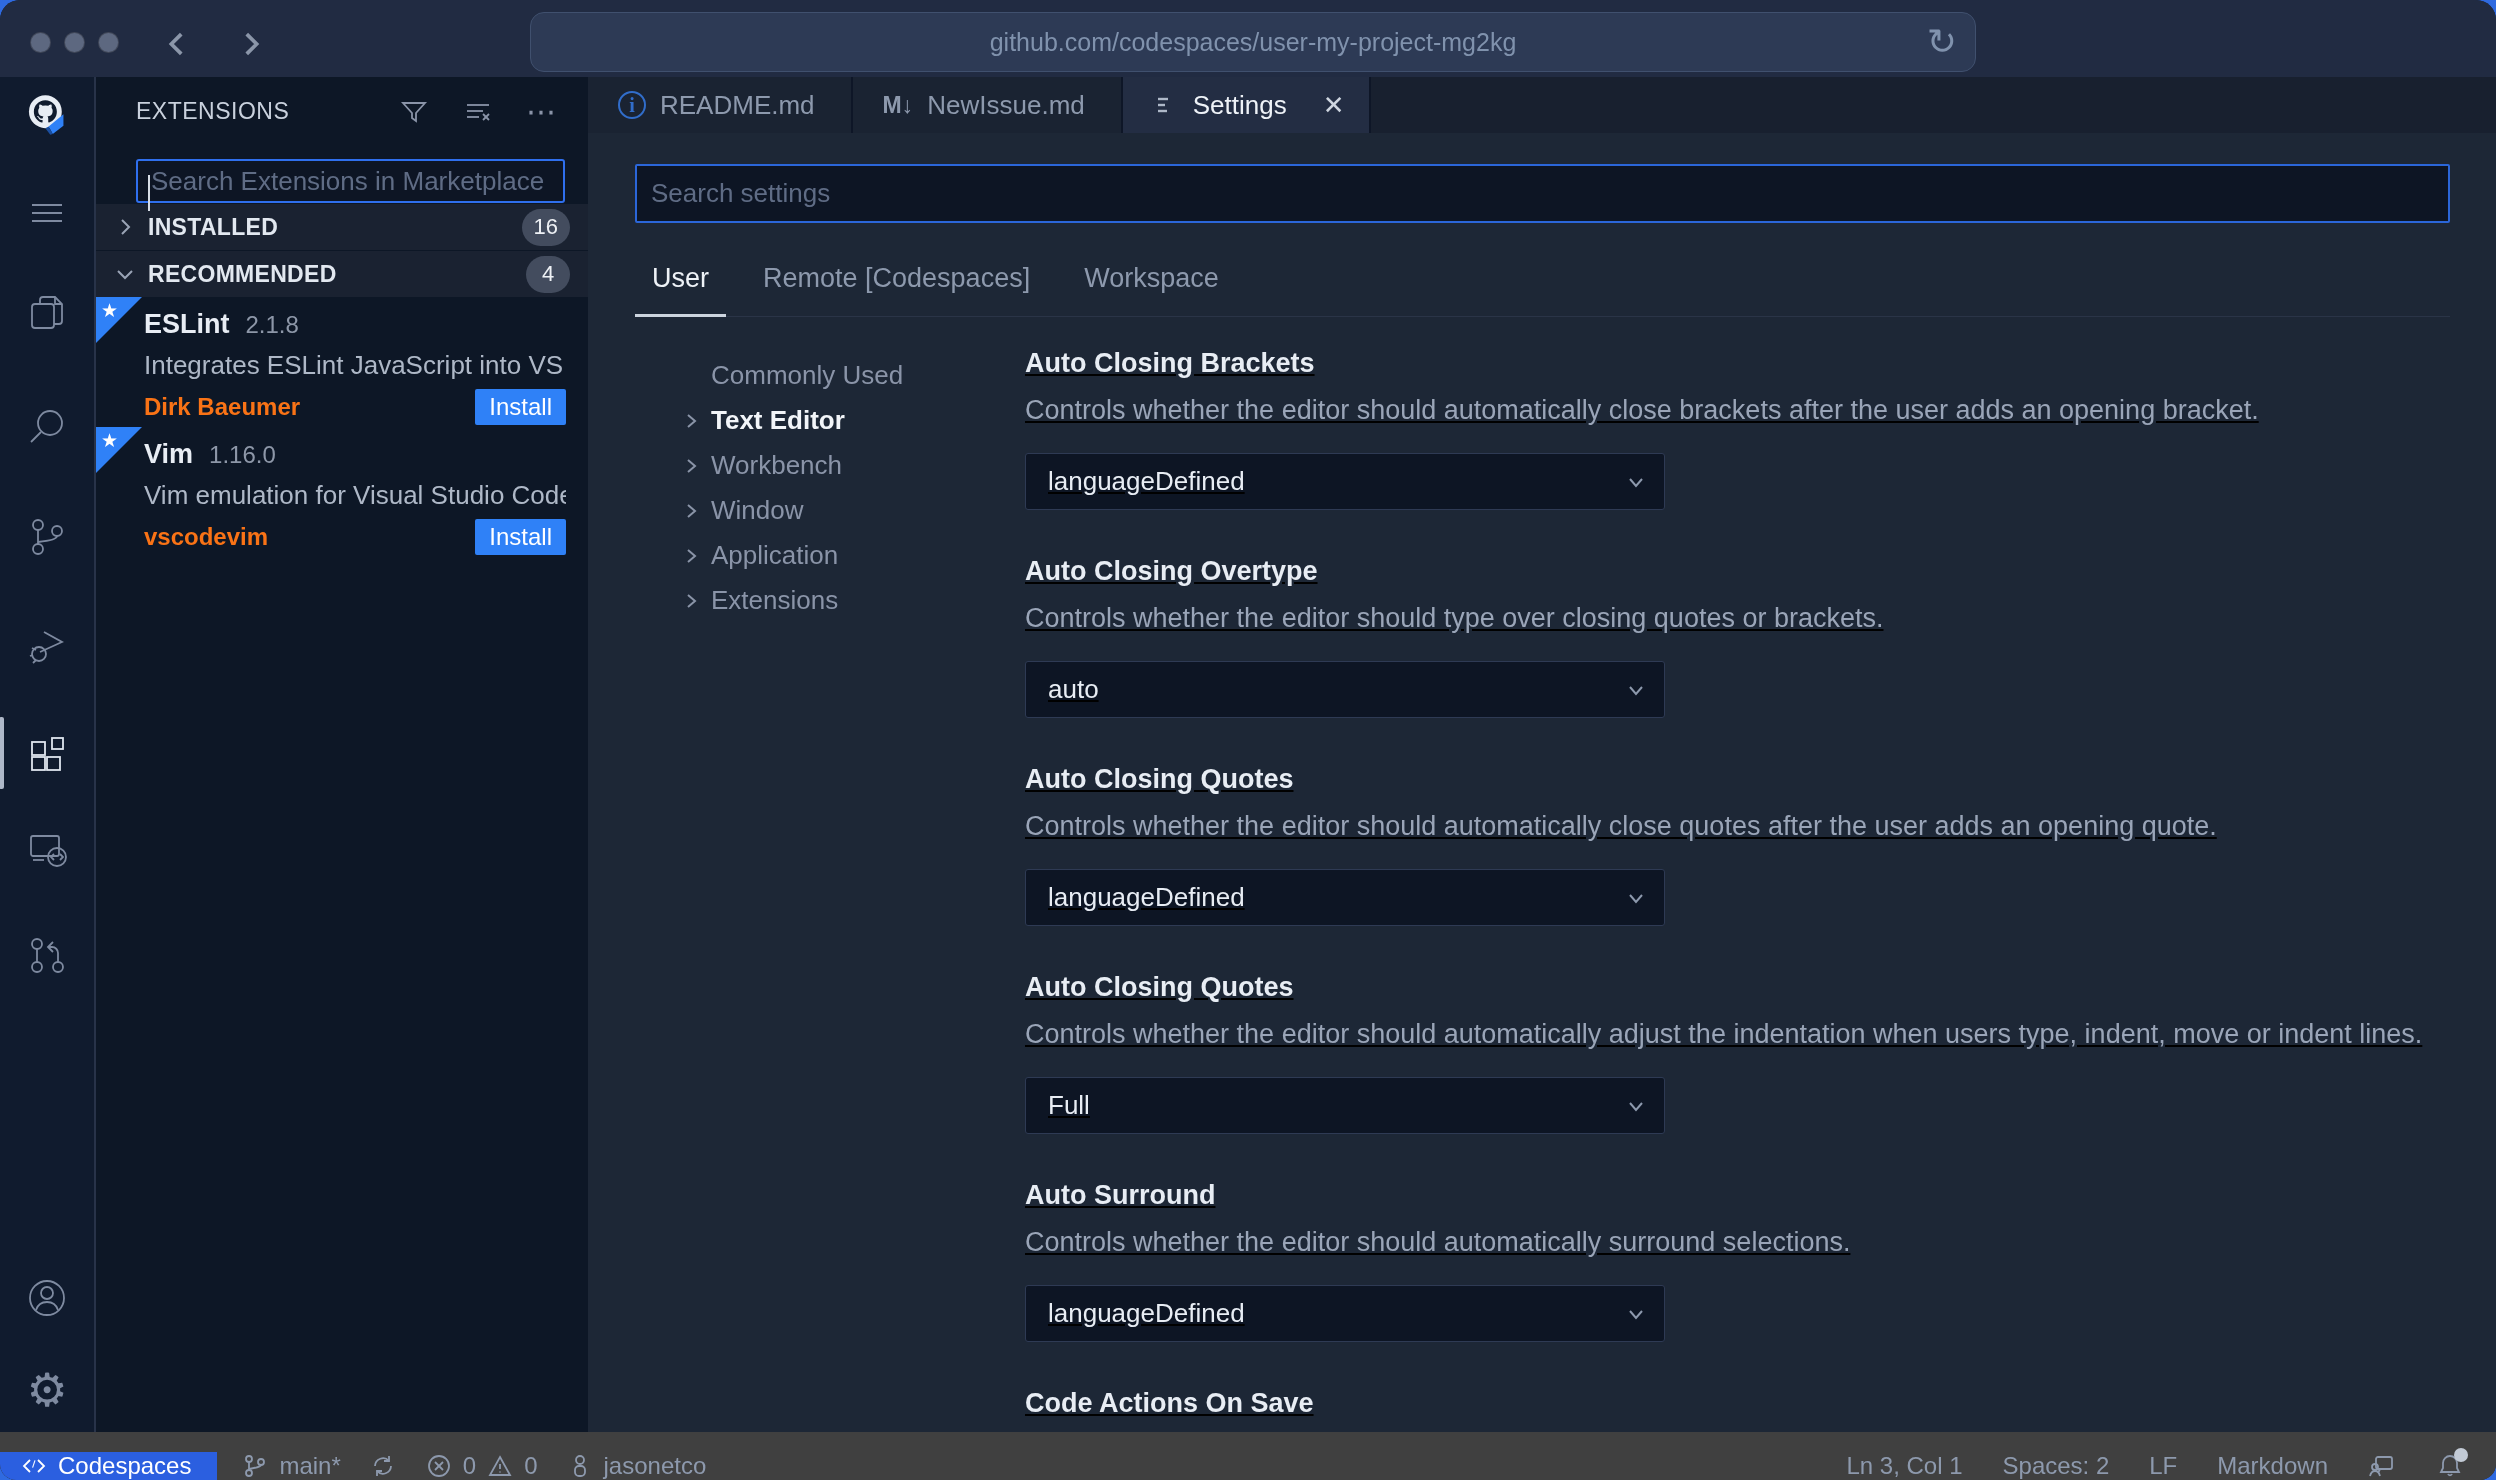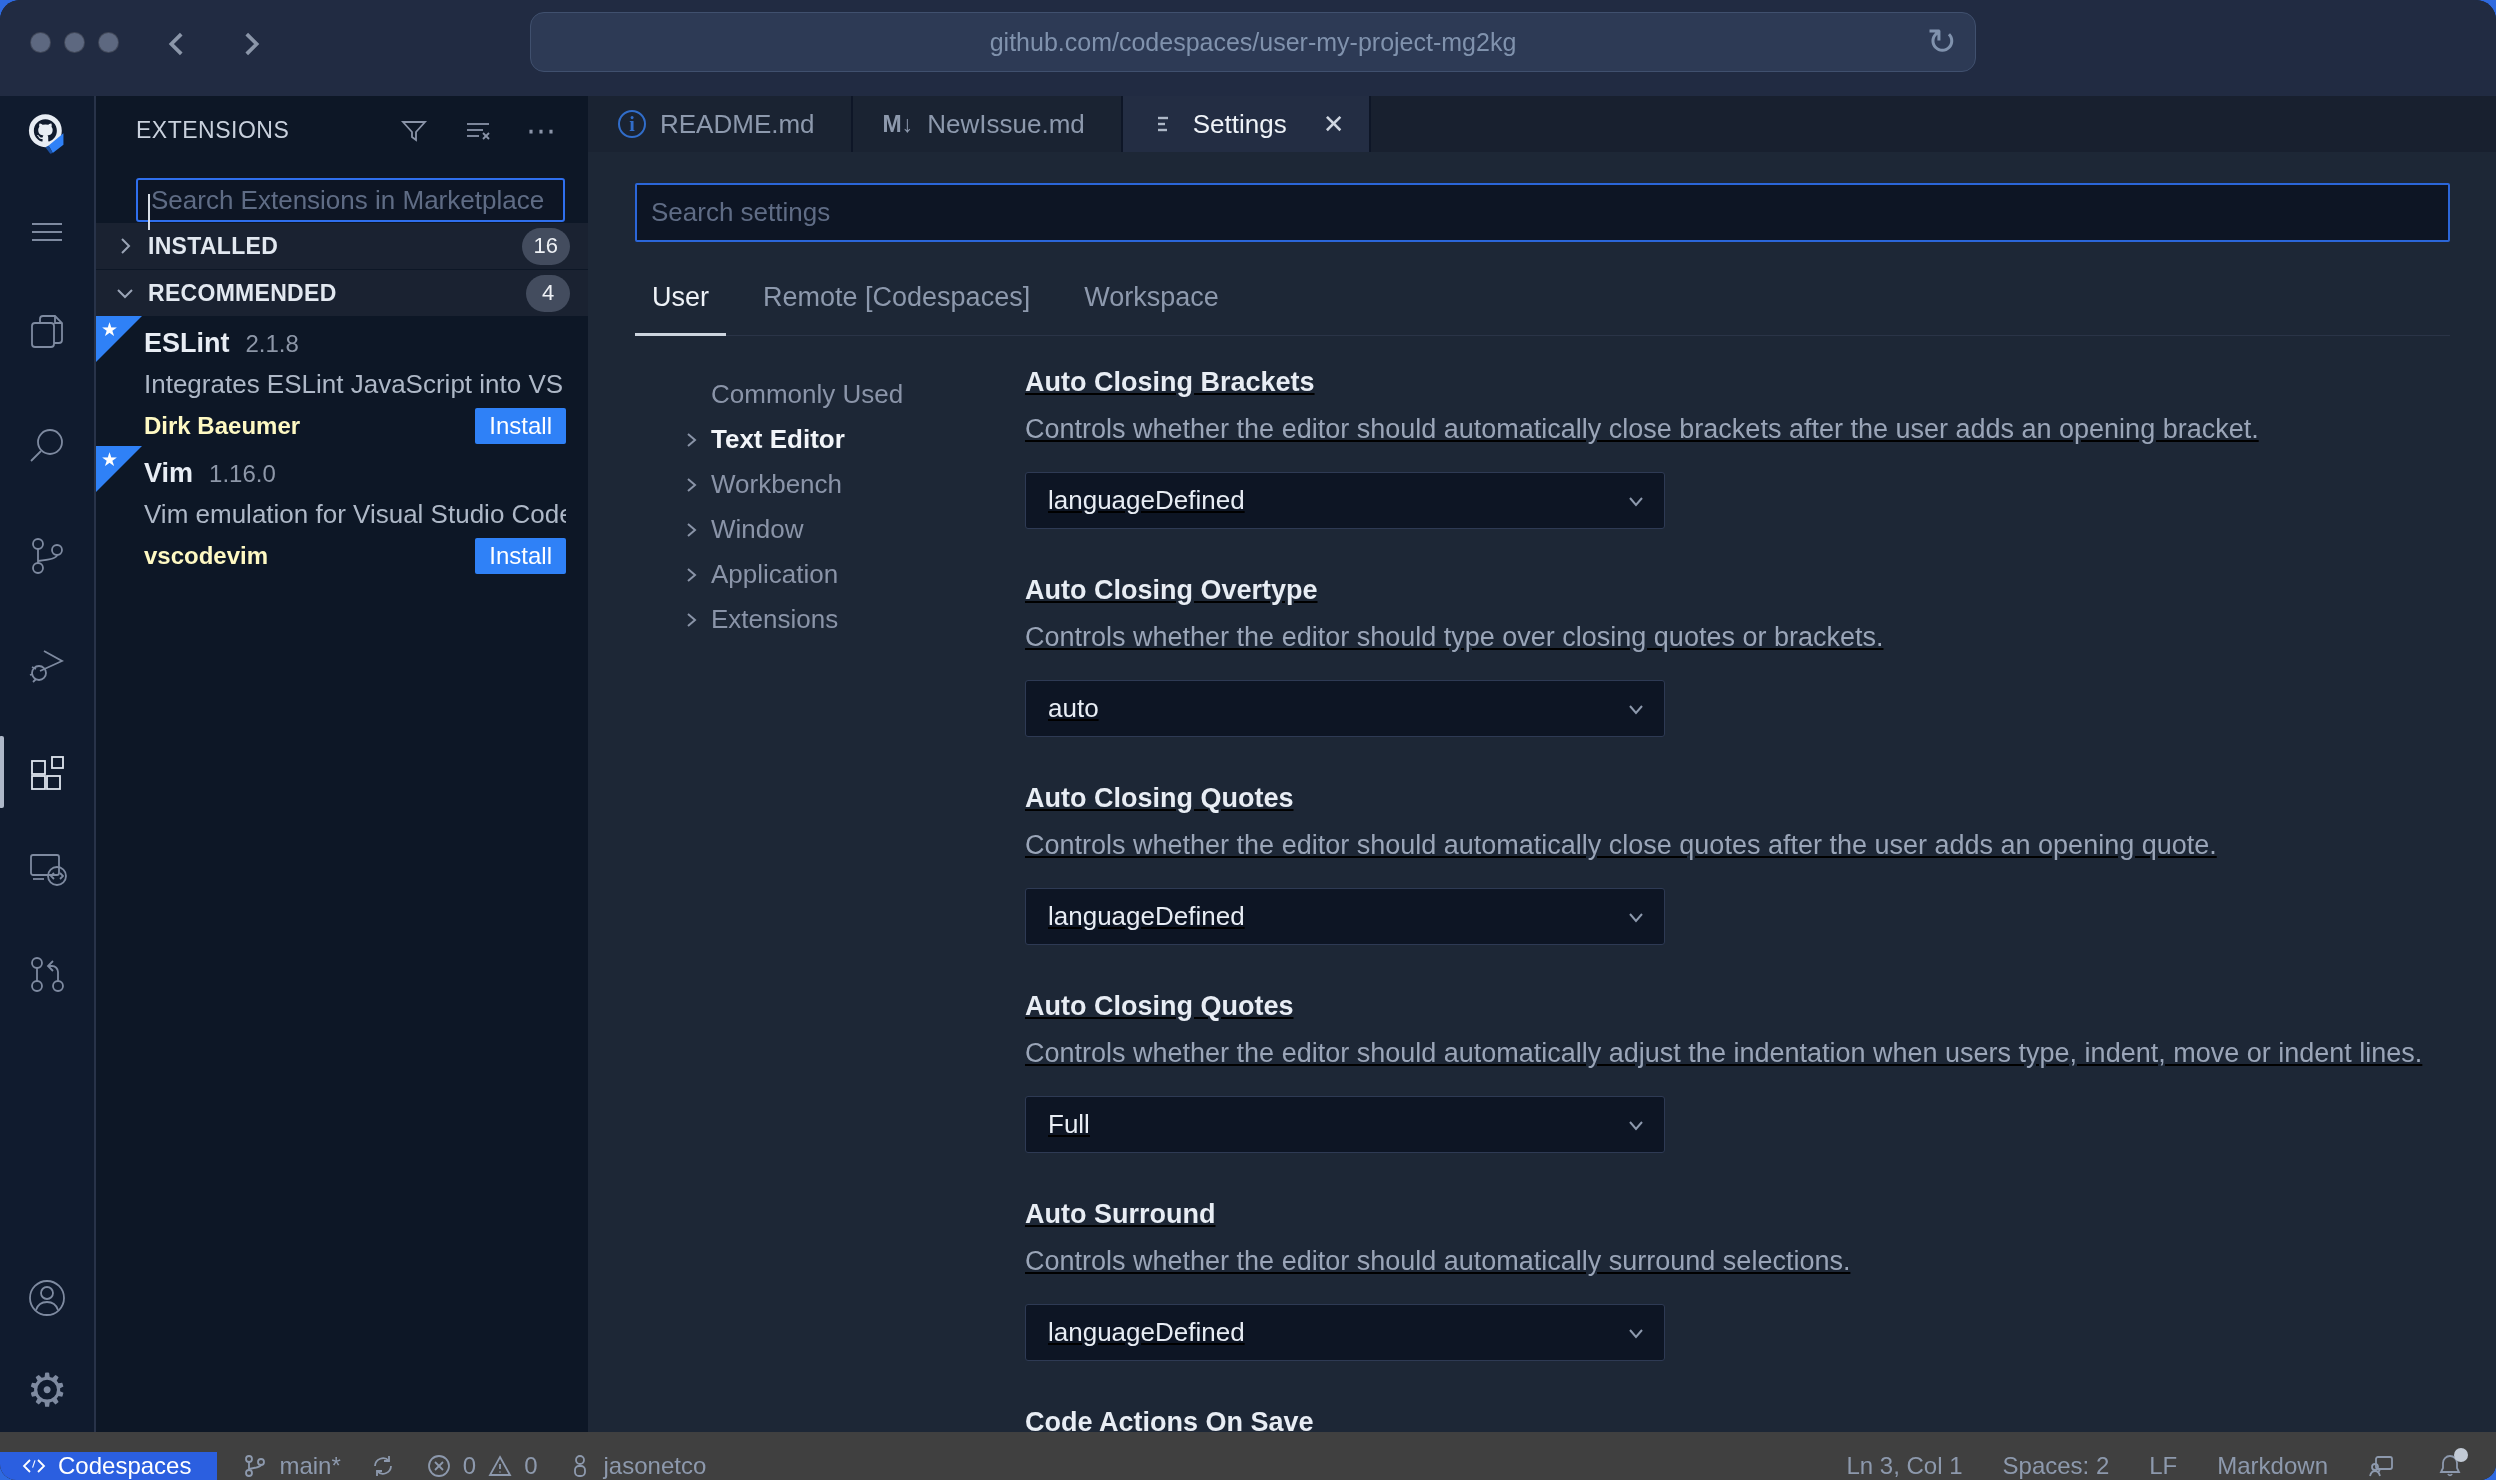--- a/index.html
+++ b/index.html
@@ -11,21 +11,21 @@
   }
   .window {
     position: absolute; inset: 0;
     border-radius: 20px 20px 16px 16px;
     overflow: hidden;
     display: flex; flex-direction: column;
     background: #1d2736;
   }
   
   .chrome {
-    height: 96px; flex: none;
+    height: 77px; flex: none;
     background: #212b42;
     position: relative;
   }
   .traffic { position: absolute; left: 30px; top: 32px; display: flex; gap: 13px; }
   .traffic span {
     width: 21px; height: 21px; border-radius: 50%;
     background: #5d6880; border: 1.5px solid rgba(0,0,0,.3);
     display: block;
   }
   .navbtns { position: absolute; left: 160px; top: 22px; display: flex; gap: 40px; }
@@ -96,21 +96,21 @@
   .ribbon {
     position: absolute; left: 0; top: 0; width: 0; height: 0;
     border-top: 46px solid #2f81f7; border-right: 46px solid transparent;
   }
   .ribbon .star { position: absolute; left: 5px; top: -44px; color: #fff; font-size: 19px; }
   .ext-titlerow { display: flex; align-items: baseline; gap: 16px; padding-left: 18px; }
   .ext-name { color: #e8edf4; font-size: 27px; font-weight: bold; }
   .ext-ver { color: #8d97a8; font-size: 24px; }
   .ext-desc { padding-left: 18px; margin-top: 10px; color: #aeb8c7; font-size: 26px; white-space: nowrap; overflow: hidden; }
   .ext-botrow { display: flex; align-items: center; margin-top: 8px; padding-left: 18px; }
-  .ext-author { color: #fef9c3; font-size: 24px; font-weight: bold; }
+  .ext-author { color: #f97316; font-size: 24px; font-weight: bold; }
   .install-btn {
     margin-left: auto; background: #2f81f7; color: #fff; border: 0;
     font-size: 24px; padding: 4px 14px; border-radius: 2px; cursor: pointer;
     font-family: "Liberation Sans", sans-serif;
   }
   
   .editor { flex: 1; display: flex; flex-direction: column; min-width: 0; background: #1d2736; }
   .tabbar { height: 56px; flex: none; background: #18202f; display: flex; }
   .tab {
     display: flex; align-items: center; padding: 0 36px 0 30px;

